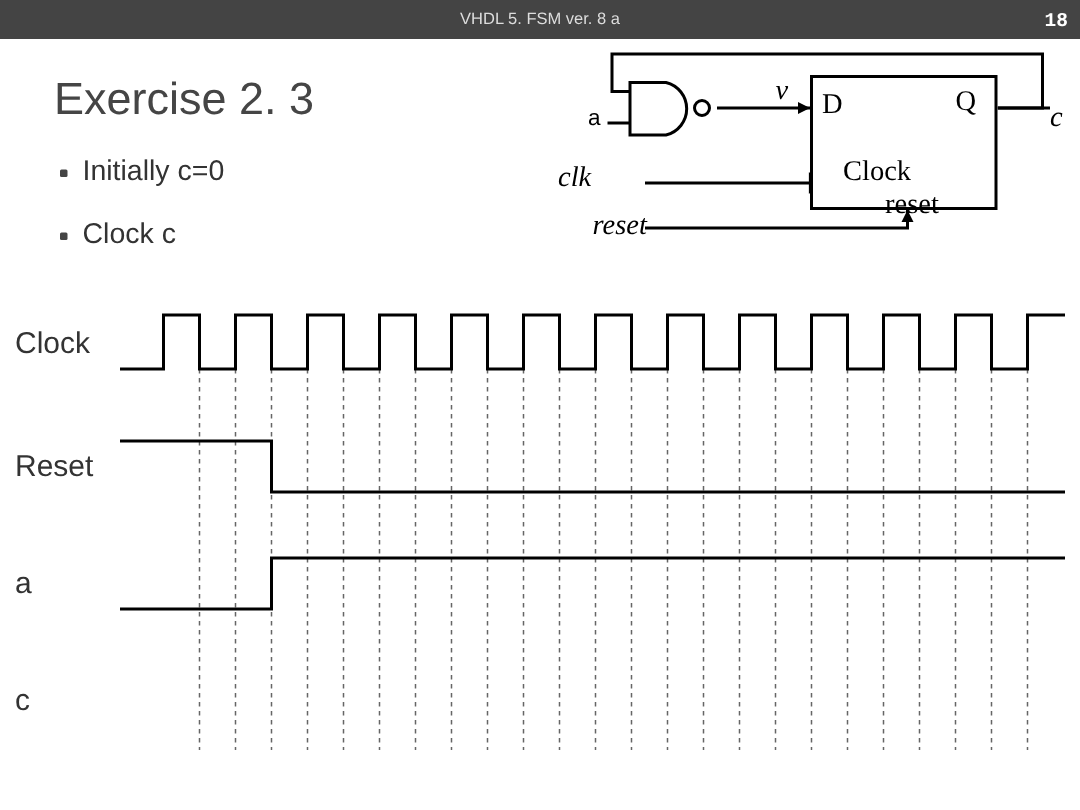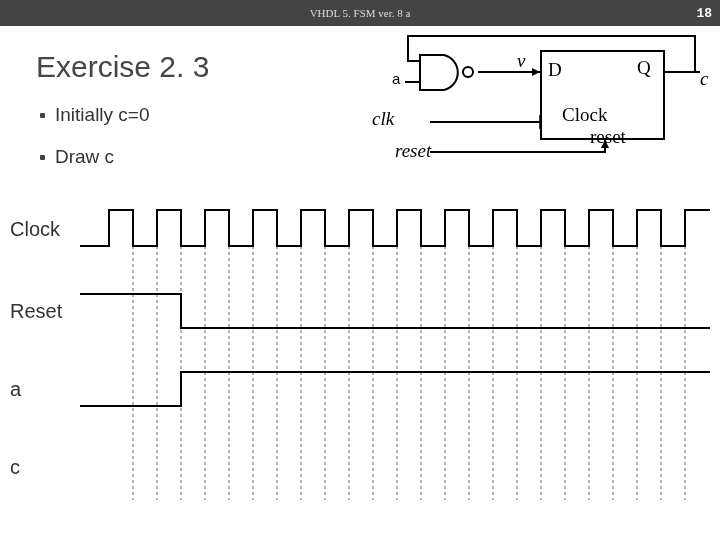--- a/index.html
+++ b/index.html
@@ -15,21 +15,21 @@
   .header {
     background: #444;
     color: #ddd;
     height: 26px;
     display: flex;
     align-items: center;
     font-size: 11px;
     padding: 0 8px;
   }
   .header .spacer { flex: 1; }
-  .header .title { position: absolute; left: 50%; transform: translateX(-50%); font-family: Liberation Serif, serif; }
+  .header .title { position: absolute; left: 50%; transform: translateX(-50%); }
   .header .page { font-weight: bold; color: #ffffff; font-size: 13px; font-family: Liberation Mono, monospace; }
   .content {
     position: relative;
     padding: 14px 18px 0 36px;
   }
   .ex-title {
     font-size: 30px;
     color: #454545;
     margin: 10px 0 18px 0;
     font-weight: normal;
@@ -81,21 +81,21 @@
 
 <div class="content">
   <div class="ex-title">Exercise 2. 3</div>
   <div class="bullets">
     <div class="row">
       <span class="dot"></span>
       <span>Initially c=0</span>
     </div>
     <div class="row">
       <span class="dot"></span>
-      <span>Draw c</span>
+      <span>Clock c</span>
     </div>
   </div>
 </div>
 
 <div class="diag">
 
   <svg width="720" height="540" style="position:absolute;left:0;top:0">
 
     <path d="M 665 72 L 695 72 L 695 36 L 408 36 L 408 61 L 420 61" stroke="#000" stroke-width="2" fill="none"></path>
 

